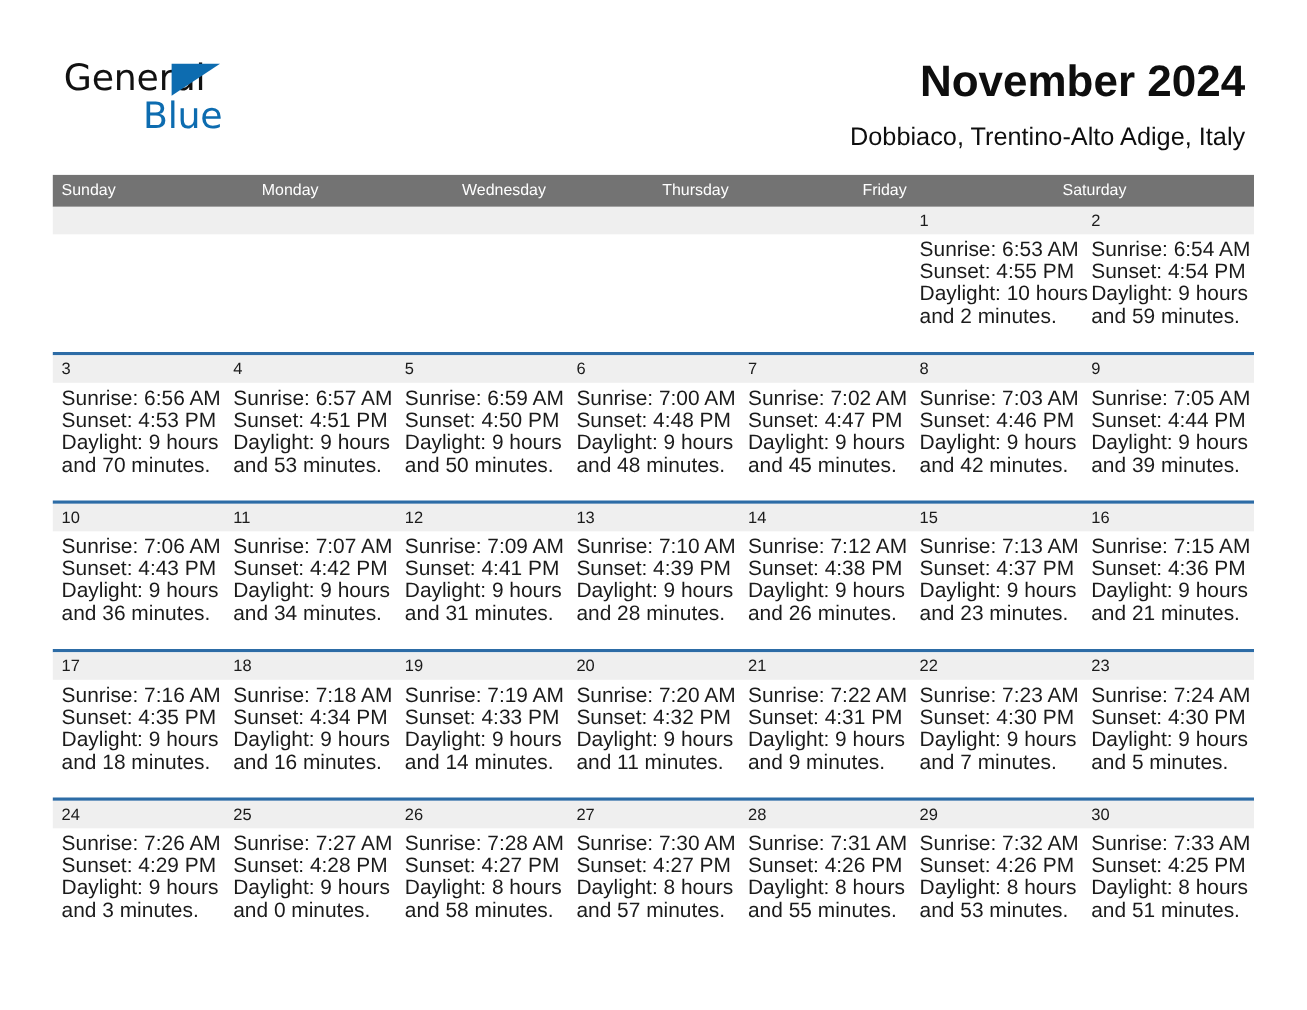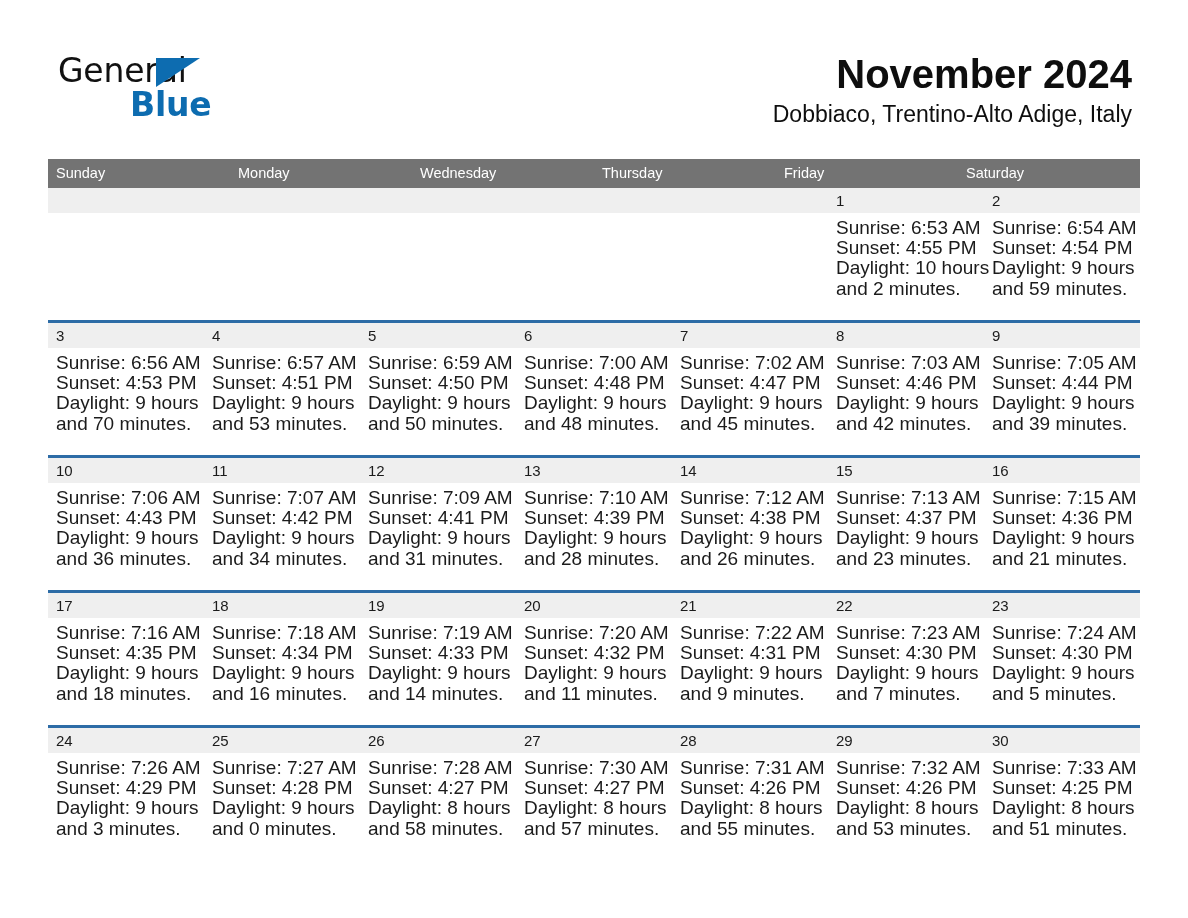--- a/index.html
+++ b/index.html
@@ -57,37 +57,38 @@
     border-bottom: 29px solid transparent;
   }
   .logo-blue {
     position: absolute;
     left: 72px;
     top: 34px;
     font-size: 33px;
     letter-spacing: -0.2px;
     color: #0d6cb0;
     font-family: "DejaVu Sans", sans-serif;
-    font-weight: 700;
+    font-weight: 400;
     line-height: 38px;
   }
   .title-block {
     position: absolute;
     right: 56px;
     top: 48px;
     text-align: right;
   }
   .cal-title {
     font-size: 40px;
     font-weight: 700;
     color: #0e0e0e;
     line-height: 52px;
     white-space: nowrap;
   }
   .cal-subtitle {
+    margin-top: 10px;
     font-size: 23px;
     font-weight: 400;
     color: #0e0e0e;
     line-height: 28px;
     white-space: nowrap;
   }
 
   
   .calendar {
     position: absolute;

